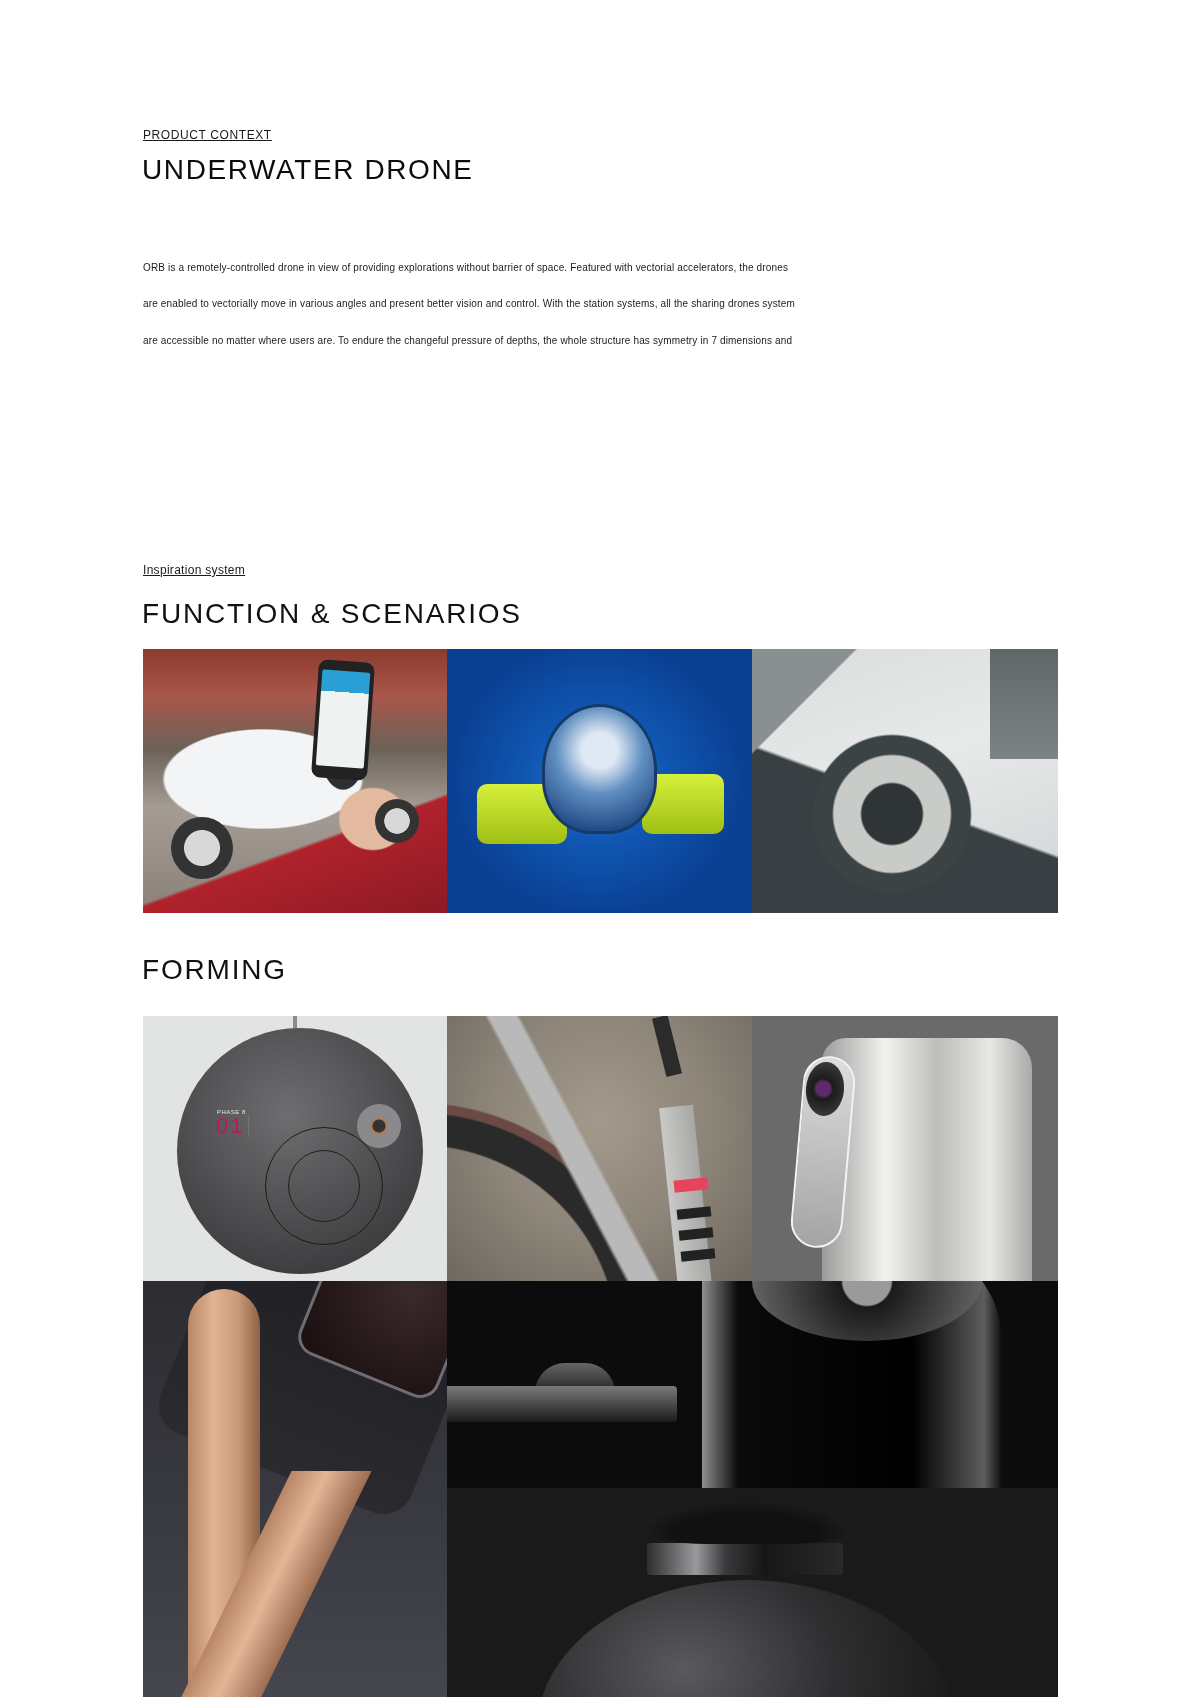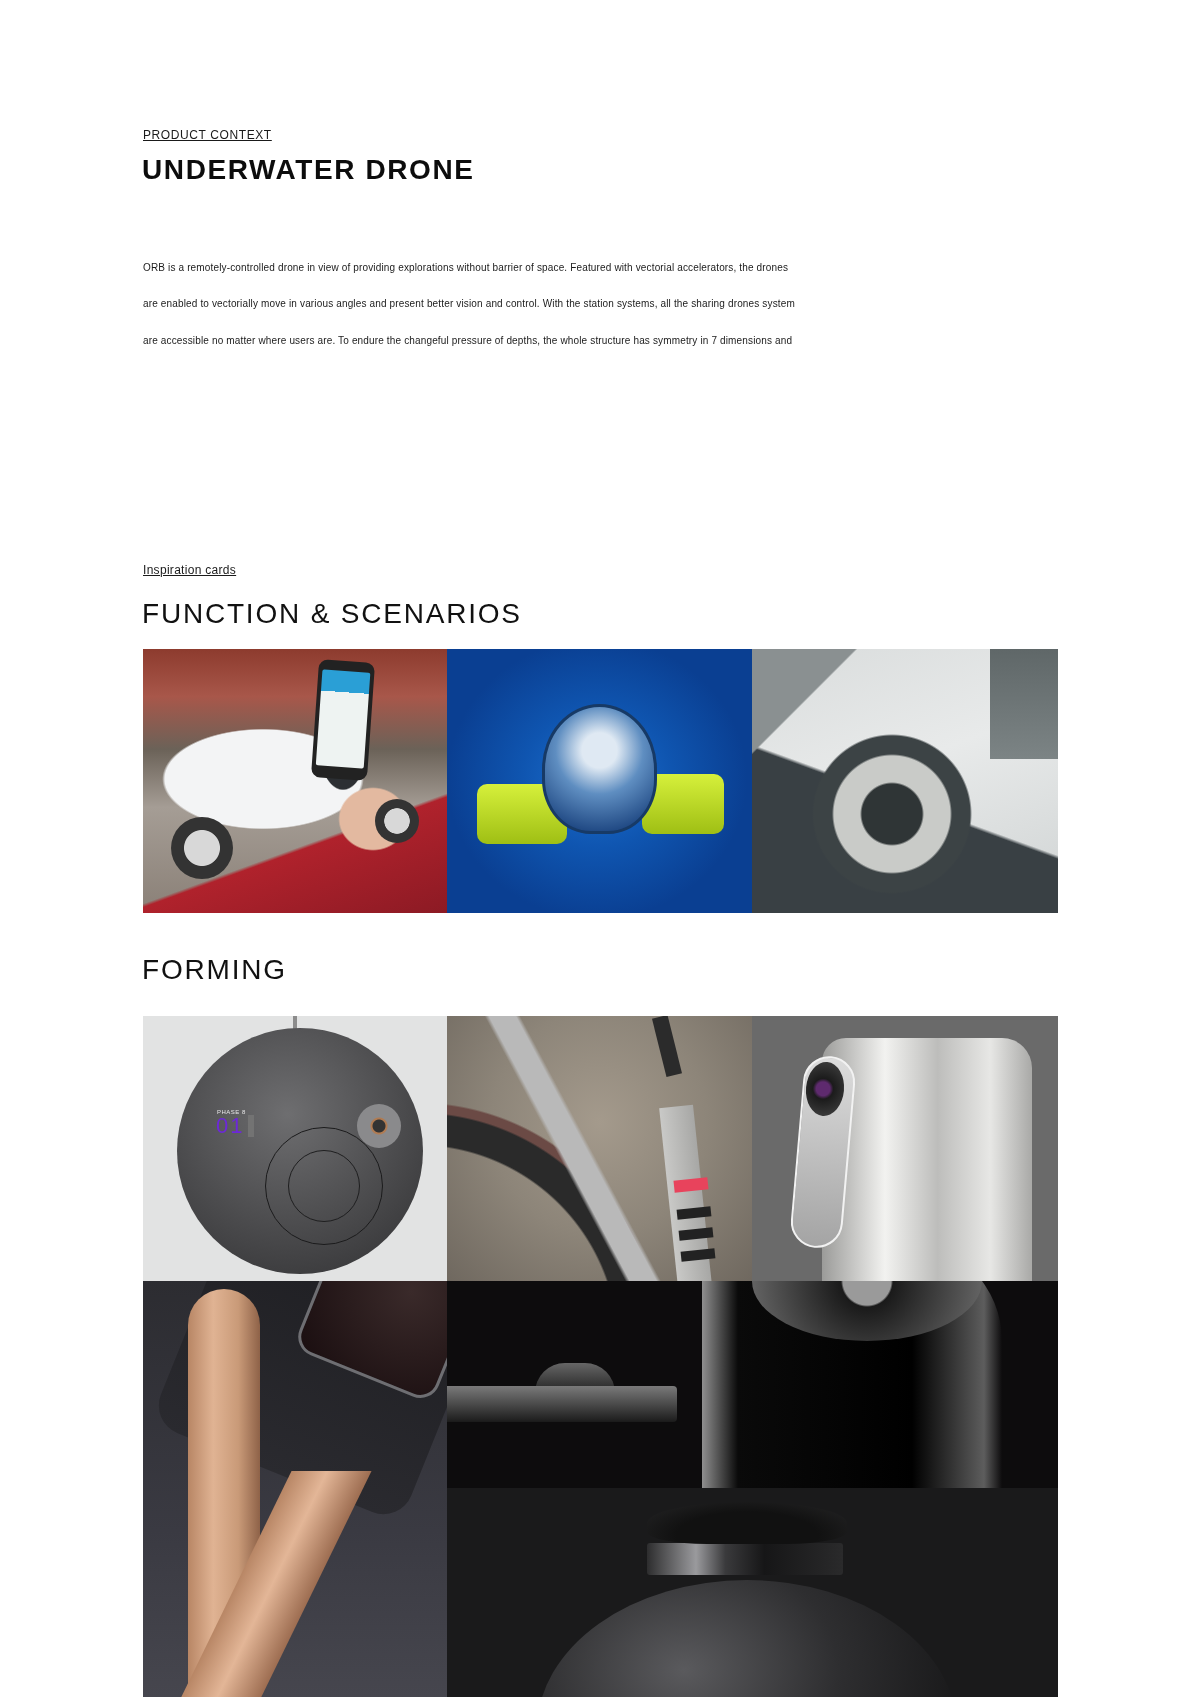--- a/index.html
+++ b/index.html
@@ -1,20 +1,20 @@
 <!DOCTYPE html>
 <html><head>
   <meta charset="utf-8">
   <style>
     * { box-sizing: border-box; margin: 0; padding: 0; }
     html, body { width: 1200px; height: 1697px; background: #ffffff; overflow: hidden; }
     body { position: relative; font-family: "Liberation Sans", "DejaVu Sans", sans-serif; color: #111; }
 
     .eyebrow { position: absolute; left: 143px; font-size: 12px; letter-spacing: 0.6px; color: #1a1a1a; text-decoration: underline; }
-    .title-bold { position: absolute; left: 142px; font-size: 28px; font-weight: 700; letter-spacing: 1.6px; color: #0c0c0c; }
+    .title-bold { position: absolute; left: 142px; font-size: 28px; font-weight: 400; letter-spacing: 1.6px; color: #0c0c0c; }
     .title-light { position: absolute; left: 142px; font-size: 28px; font-weight: 300; letter-spacing: 1.8px; color: #111; }
 
     .body-text { position: absolute; left: 143px; top: 250px; width: 920px; font-size: 10px; line-height: 36.3px; color: #1b1b1b; letter-spacing: 0.15px; }
     .body-line { display: block; white-space: nowrap; }
 
     .tile { position: absolute; overflow: hidden; }
 
     
     .t-car { left: 143px; top: 649px; width: 304px; height: 264px;
       background:
@@ -44,21 +44,21 @@
     .t-jet .fin { position: absolute; left: 0; top: 0; width: 120px; height: 110px; background: linear-gradient(135deg, #8a9091 0 45%, transparent 46%); }
 
     
     .t-orb { left: 143px; top: 1016px; width: 304px; height: 265px; background: #e2e3e3; }
     .t-orb .ball { position: absolute; left: 34px; top: 12px; width: 246px; height: 246px; border-radius: 50%; background: radial-gradient(circle at 45% 35%, #6e6e70 0%, #4b4b4d 55%, #2f2f31 100%); }
     .t-orb .ring { position: absolute; left: 122px; top: 111px; width: 118px; height: 118px; border-radius: 50%; border: 1.5px solid #1b1b1c; }
     .t-orb .ring::after { content: ""; position: absolute; left: 22px; top: 22px; width: 70px; height: 70px; border-radius: 50%; border: 1px solid #1e1e1f; }
     .t-orb .lens { position: absolute; left: 214px; top: 88px; width: 44px; height: 44px; border-radius: 50%; background: radial-gradient(circle, #333 0 6px, #b07b52 7px 8px, #8a8a8c 9px 100%); }
     .t-orb .rod { position: absolute; left: 150px; top: 0; width: 4px; height: 14px; background: #8c8c8c; }
     .t-orb .phase { position: absolute; left: 74px; top: 93px; color: #e6e6e6; font-size: 6px; letter-spacing: 0.5px; }
-    .t-orb .num { position: absolute; left: 73px; top: 99px; color: #6d28d9; font-size: 22px; font-weight: 300; letter-spacing: 2px; border-right: 6px solid #737373; padding-right: 4px; line-height: 22px; }
+    .t-orb .num { position: absolute; left: 73px; top: 99px; color: #be185d; font-size: 22px; font-weight: 300; letter-spacing: 2px; border-right: 1px solid #737373; padding-right: 4px; line-height: 22px; }
 
     .t-bike { left: 447px; top: 1016px; width: 305px; height: 265px;
       background:
         linear-gradient(62deg, transparent 40%, #b9b9b9 41% 47%, transparent 48%),
         radial-gradient(circle at -30px 330px, transparent 0 200px, #2a2a2a 202px 232px, #6b4a45 234px 242px, transparent 244px),
         radial-gradient(ellipse at 50% 40%, #a49a8c 0%, #8d8579 50%, #6f685f 100%);
     }
     .t-bike .tube { position: absolute; left: 222px; top: 90px; width: 34px; height: 190px; background: linear-gradient(90deg, #c9c9c7, #a7a7a5); transform: rotate(-6deg); }
     .t-bike .stripe-red { position: absolute; left: 227px; top: 163px; width: 34px; height: 12px; background: #e8435c; transform: rotate(-6deg); }
     .t-bike .stripe-blk { position: absolute; width: 34px; height: 10px; background: #222; transform: rotate(-6deg); }
@@ -91,21 +91,21 @@
 
 <div class="eyebrow" style="top:128px">PRODUCT CONTEXT</div>
 <h1 class="title-bold" style="top:154px">UNDERWATER DRONE</h1>
 
 <div class="body-text">
   <span class="body-line">ORB is a remotely-controlled drone in view of providing explorations without barrier of space. Featured with vectorial accelerators, the drones</span>
   <span class="body-line">are enabled to vectorially move in various  angles and present better vision and control. With the station systems, all the sharing drones system</span>
   <span class="body-line">are accessible no matter where users are. To endure the changeful pressure of depths, the whole structure has symmetry in 7 dimensions and</span>
 </div>
 
-<div class="eyebrow" style="top:563px; letter-spacing:0.3px">Inspiration cards</div>
+<div class="eyebrow" style="top:563px; letter-spacing:0.3px">Inspiration system</div>
 <h2 class="title-light" style="top:598px">FUNCTION &amp; SCENARIOS</h2>
 
 <div class="tile t-car">
   <div class="wheel" style="left:28px; top:168px"></div>
   <div class="wheel" style="left:232px; top:150px; width:44px; height:44px"></div>
   <div class="phone"></div>
 </div>
 
 <div class="tile t-sub">
   <div class="pod" style="left:30px; top:135px"></div>

